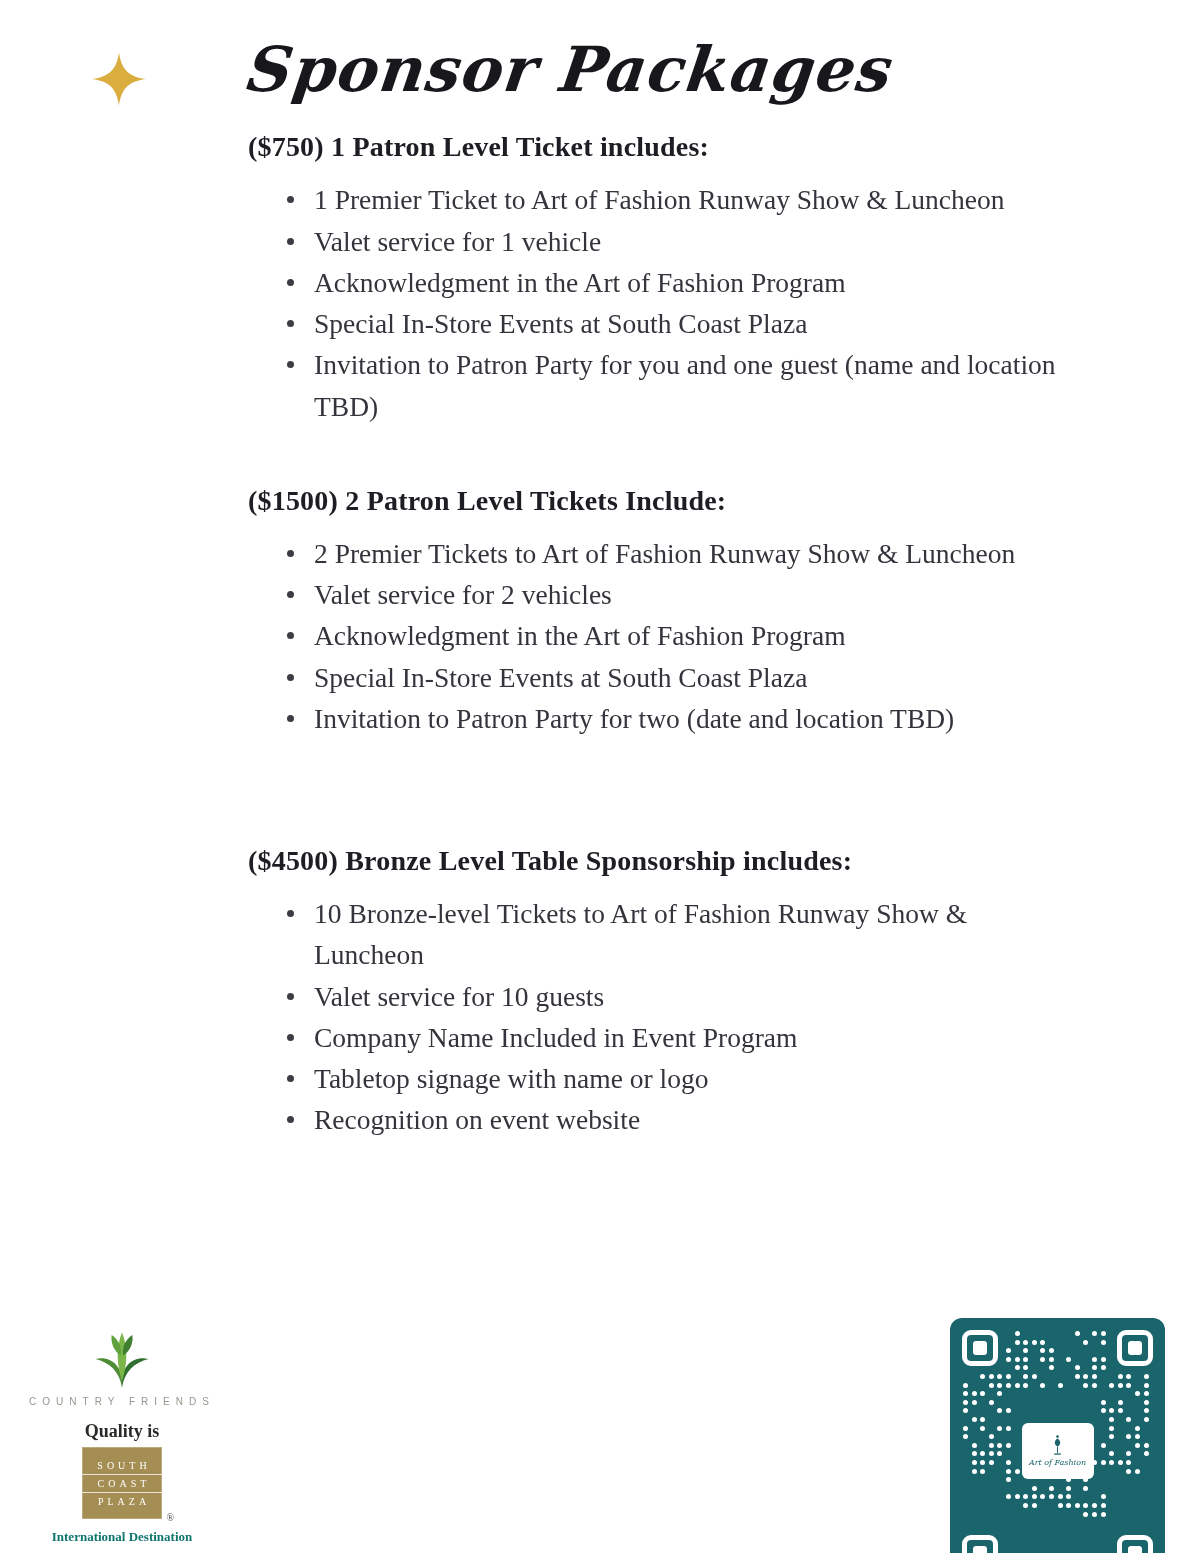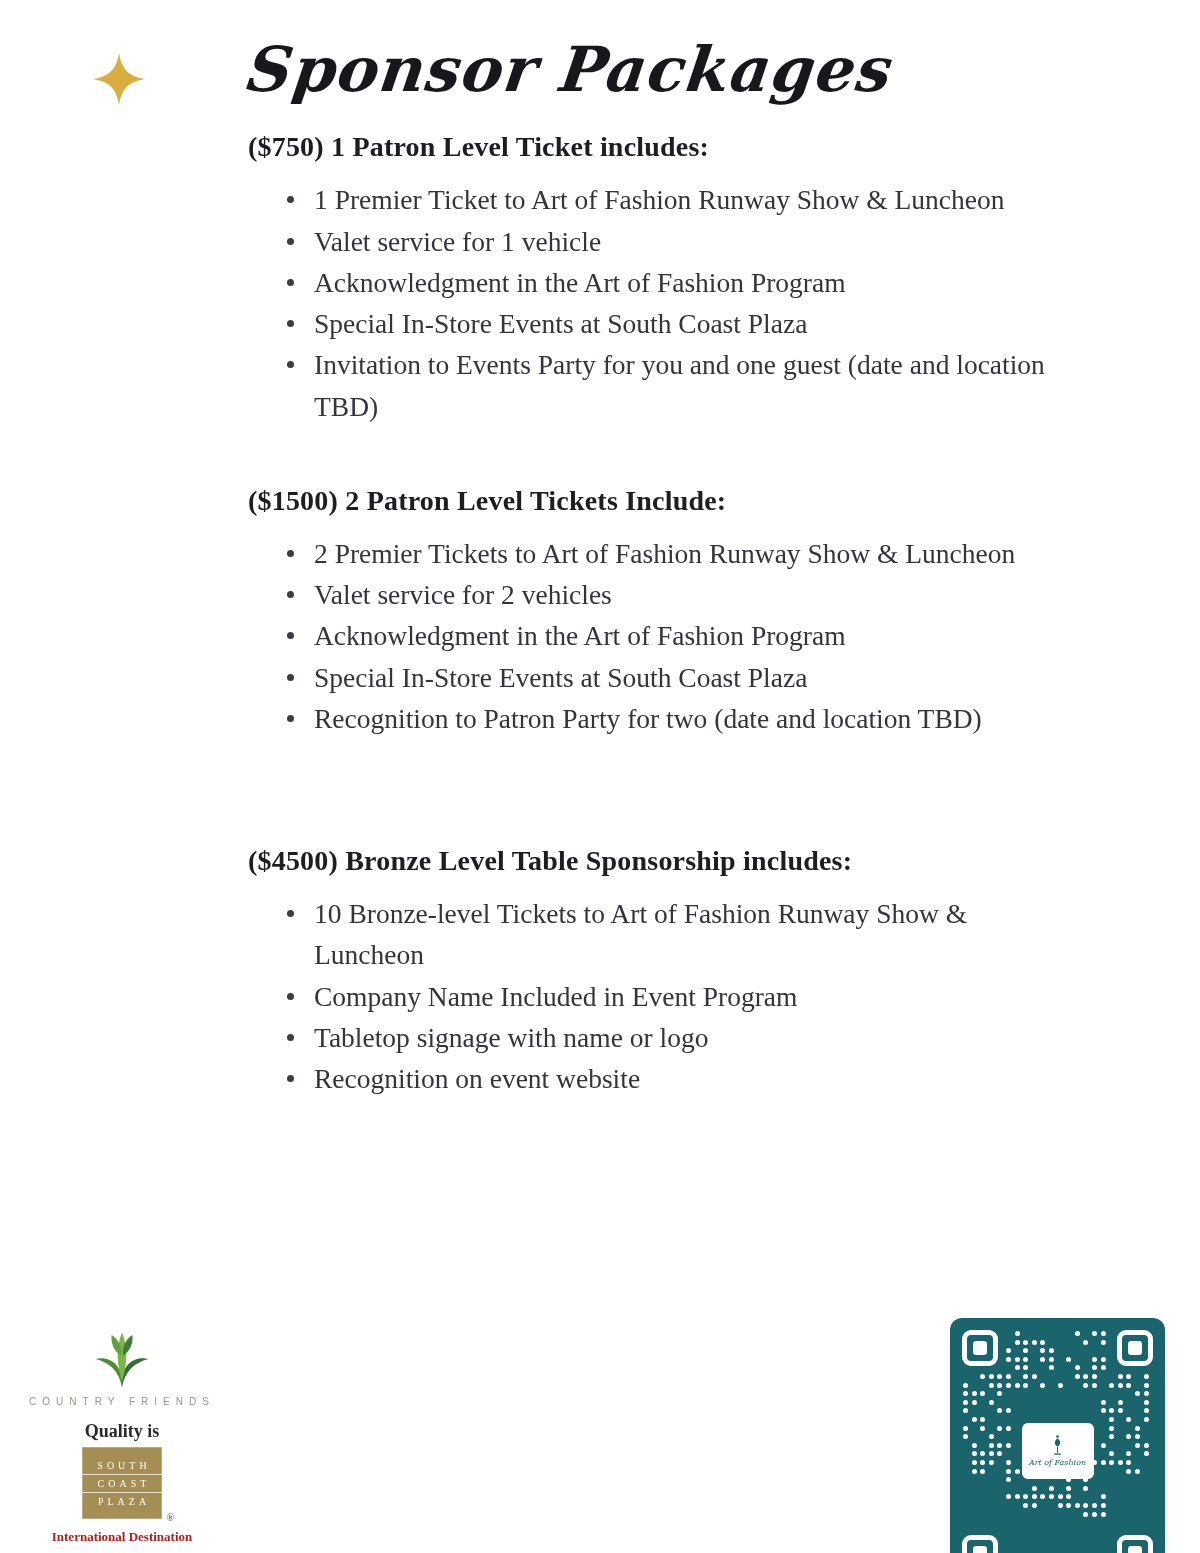--- a/index.html
+++ b/index.html
@@ -93,21 +93,21 @@
     text-indent: 4px;
   }
   .scp-box .line + .line { border-top: 1px solid rgba(255,255,255,0.75); }
   .scp-reg {
     position: absolute; right: -12px; bottom: -4px;
     font-size: 10px; color: #4a4a45;
   }
   .intl {
     font-size: 13px;
     font-weight: 700;
-    color: #b91c1c;
+    color: #0f766e;
     margin-top: 10px;
   }
 
   
   .qr {
     position: absolute; left: 950px; top: 1318px;
     width: 215px; height: 265px;
     background: #1a646c;
     border-radius: 12px;
   }
@@ -166,39 +166,40 @@
 
   <div class="main">
 
     <div class="section">
       <h2>($750) 1 Patron Level Ticket includes:</h2>
       <ul>
         <li>1 Premier Ticket to Art of Fashion Runway Show &amp; Luncheon</li>
         <li>Valet service for 1 vehicle</li>
         <li>Acknowledgment in the Art of Fashion Program</li>
         <li>Special In-Store Events at South Coast Plaza</li>
-        <li>Invitation to Events Party for you and one guest (date and location TBD)</li>
+        <li>Invitation to Patron Party for you and one guest (name and location TBD)</li>
       </ul>
     </div>
 
     <div class="section">
       <h2>($1500) 2 Patron Level Tickets Include:</h2>
       <ul>
         <li>2 Premier Tickets to Art of Fashion Runway Show &amp; Luncheon</li>
         <li>Valet service for 2 vehicles</li>
         <li>Acknowledgment in the Art of Fashion Program</li>
         <li>Special In-Store Events at South Coast Plaza</li>
-        <li>Recognition to Patron Party for two (date and location TBD)</li>
+        <li>Invitation to Patron Party for two (date and location TBD)</li>
       </ul>
     </div>
 
     <div class="section gap-large">
       <h2>($4500) Bronze Level Table Sponsorship includes:</h2>
       <ul>
         <li>10 Bronze-level Tickets to Art of Fashion Runway Show &amp; Luncheon</li>
+        <li>Valet service for 10 guests</li>
         <li>Company Name Included in Event Program</li>
         <li>Tabletop signage with name or logo</li>
         <li>Recognition on event website</li>
       </ul>
     </div>
 
   </div>
 
   <div class="cf-block">
     <svg class="cf-logo" viewBox="0 0 60 54" aria-hidden="true">

